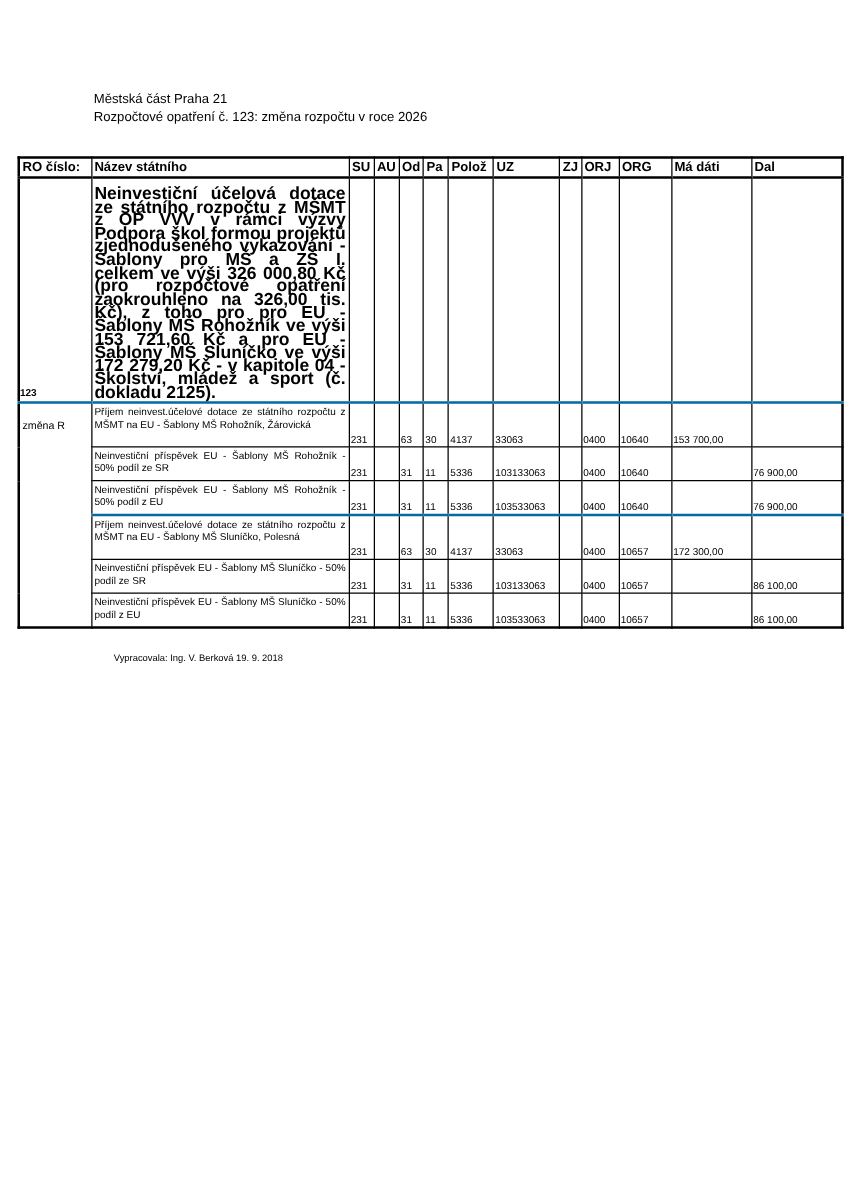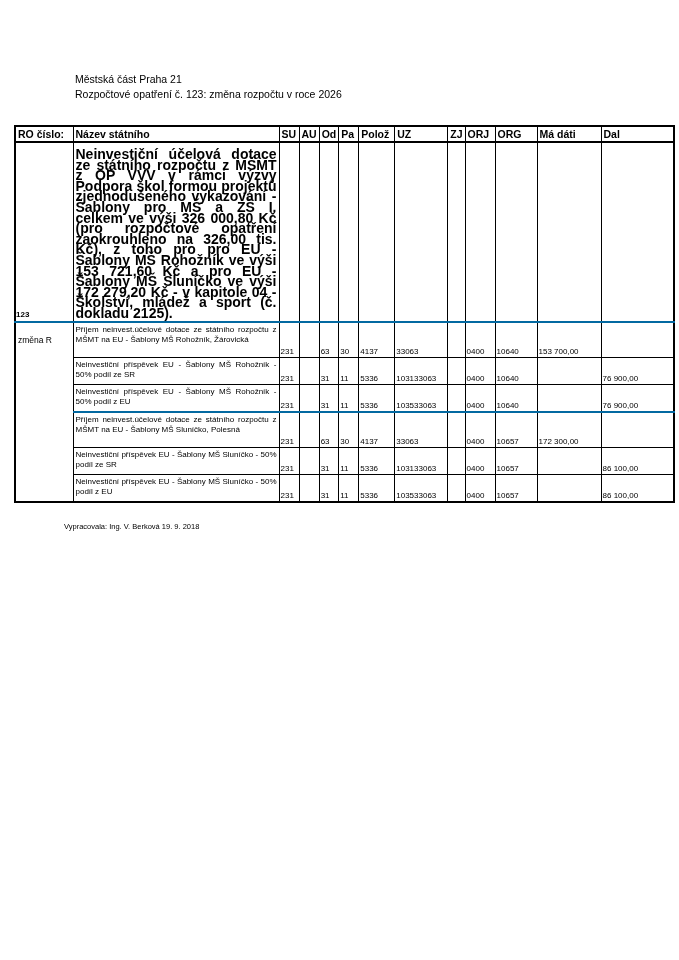--- a/index.html
+++ b/index.html
@@ -11,21 +11,21 @@
   table.grid td, table.grid th { border:1px solid #000; padding:0 1px; overflow:hidden; white-space:nowrap; }
   table.grid th { font-size:10.5px; font-weight:bold; text-align:left; height:14px; border-bottom:2px solid #000; padding:0 2px; }
   table.grid { border:2px solid #000; }
   .desc { white-space:normal !important; text-align:justify; line-height:10px; vertical-align:top; padding:2px 2px !important; }
   .desc.bold { font-weight:bold; font-size:14px; line-height:10.6px; padding-top:6px !important; }
   .num { text-align:left; vertical-align:bottom; padding-bottom:1px !important;margin-top:48px; }
   .lft { text-align:left; vertical-align:bottom; padding-bottom:1px !important; }
   .ro-num { text-align:left; vertical-align:bottom; font-weight:bold; font-size:8px; padding:0 2px 2px 0 !important;margin-top:21px; }
   .ro-label { vertical-align:middle; font-size:8.5px; padding-left:2px !important; }
   tr.sep td { border-top:2px solid #0369a1; }
-  .footer { position:absolute; left:64px; top:522px; font-size:7.5px; }
+  .footer { position:absolute; left:91px; top:522px; font-size:7.5px; }
 </style>
 </head>
 <body>
 
 <div class="title" id="t1">Městská část  Praha 21</div>
 <div class="title" id="t2">Rozpočtové opatření č. 123: změna rozpočtu v roce 2026</div>
 
 <table class="grid">
   <colgroup>
     <col style="width:58px">

